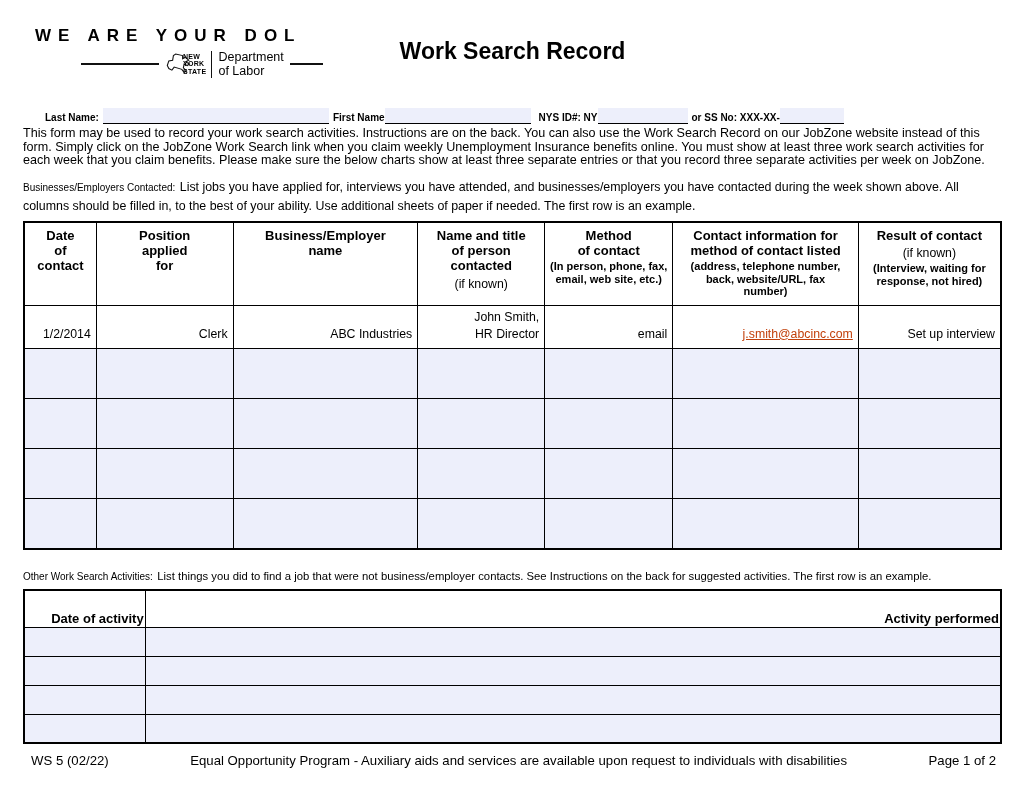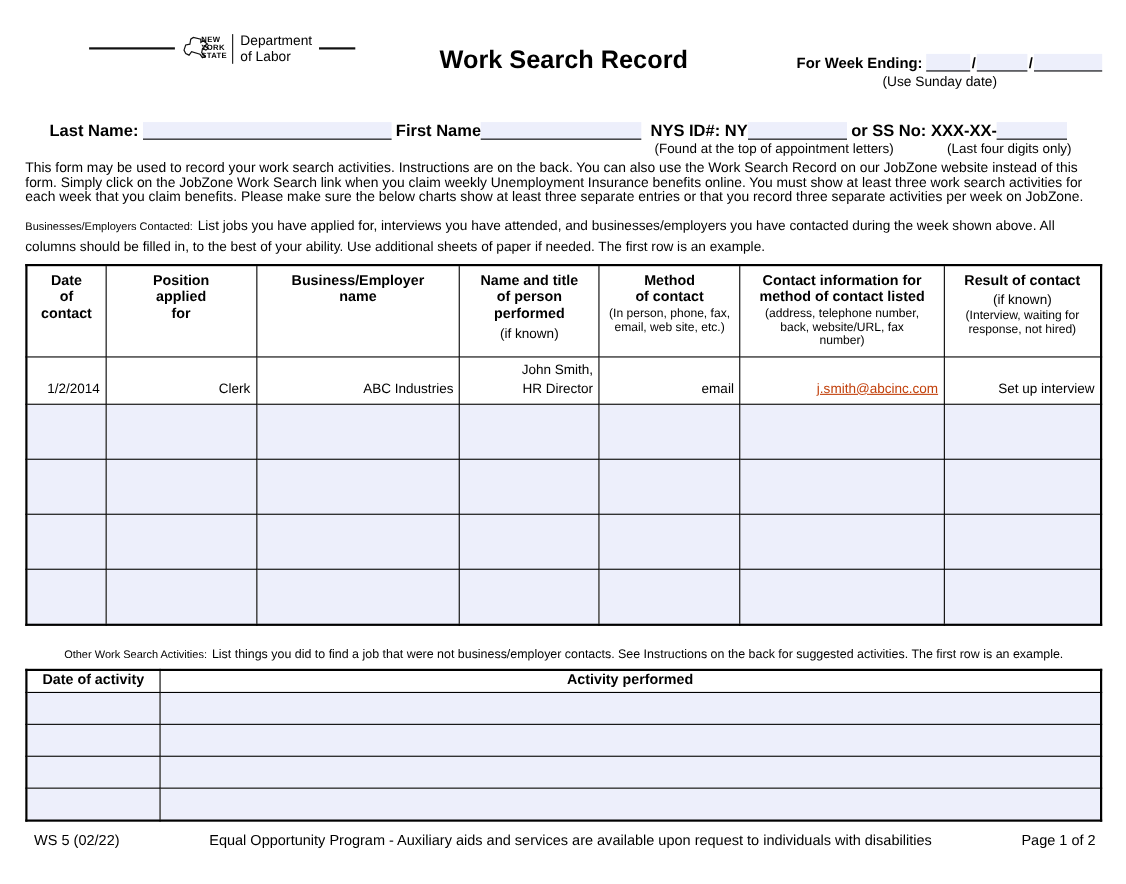--- a/index.html
+++ b/index.html
@@ -23,102 +23,94 @@
 
   .title { position:absolute; top:12px; left:50%; transform:translateX(-50%); font-size:23px; font-weight:bold; white-space:nowrap; }
 
   .week { position:absolute; top:20px; right:0; font-size:13.5px; font-weight:bold; text-align:left; white-space:nowrap; }
   .blank { display:inline-block; background:#edeffb; border-bottom:1.5px solid #000; height:15px; vertical-align:-3px; }
   .we-b1 { width:40px; } .we-b2 { width:46px; } .we-b3 { width:62px; }
   .slash { font-weight:bold; padding:0 1px; }
   .week-hint { font-weight:normal; font-size:12.5px; margin-top:2px; margin-left:78px; }
 
   
-  .id-row { margin-top:12px; padding-left:22px; font-size:15px; font-weight:bold; white-space:nowrap; }
+  .id-row { margin-top:12px; padding-left:22px; font-size:10px; font-weight:bold; white-space:nowrap; }
   .b-last { width:226px; margin:0 4px; } .b-first { width:146px; }
   .b-nys { width:90px; margin-right:4px; } .b-ss { width:64px; }
   .id-lbl { font-weight:bold; }
   .gap-l { margin-left:8px; }
   .id-hints { position:relative; height:15px; font-size:12.2px; }
   .hint-nys { position:absolute; left:572px; top:0; }
   .hint-ss { position:absolute; left:838px; top:0; }
 
   
   .intro { margin-top:3px; font-size:12.6px; line-height:1.08; }
 
   
   .sec { margin-top:9px; line-height:1.18; }
   .sec-title { font-size:10px; font-weight:normal; }
   .sec-desc { font-size:12.4px; }
-  .sec2 { margin-top:16px;text-align:center; }
+  .sec2 { margin-top:16px; }
   .sec2 .sec-desc { font-size:11.3px; }
 
   
   table { width:100%; border-collapse:collapse; table-layout:fixed; margin-top:6px; border:2.5px solid #000; }
   td,th { border:1.5px solid #000; overflow:hidden; }
   th { vertical-align:top; padding-top:5px; text-align:center; font-weight:bold; }
   .th-title { white-space:pre-line; font-size:13px; line-height:1.18; }
   .th-sub { white-space:pre-line; font-weight:normal; font-size:12.3px; margin-top:3px; }
-  .th-sub2 { white-space:pre-line; font-weight:normal; font-size:11px; line-height:1.15; margin-top:2px; }
+  .th-sub2 { white-space:pre-line; font-weight:bold; font-size:11px; line-height:1.15; margin-top:2px; }
   .th-sub:empty, .th-sub2:empty { display:none; }
   .hdr { height:84px; }
   .ex { height:40px; }
   .ex td { font-size:12.3px; vertical-align:bottom; padding:3px 5px 6px 6px; text-align:right; white-space:pre-line; line-height:1.35; }
   .fillrow { height:50px; }
   .fillrow td { background:#edeffb; }
   .link { color:#c2410c; text-decoration:underline; }
 
   .t2 { margin-top:4px; }
   .t2 .hdr2 { height:21px; }
-  .t2 .hdr2 th { padding-top:0; font-size:13px; }
+  .t2 .hdr2 th { padding-top:20px; font-size:13px;text-align:right; }
   .t2 .ex { height:26px; }
   .t2 .ex td { vertical-align:middle; padding:2px 5px 3px 12px; }
   .t2 .ex .t2-date { text-align:center; padding-left:2px; }
   .t2 .fillrow { height:29px; }
 
   
   .footer { display:flex; justify-content:space-between; align-items:baseline; margin-top:9px; font-size:13.2px; padding:0 6px 0 8px; }
 </style>
 </head>
 <body>
 
 <div class="page">
 
   <div class="top">
     <div class="logo">
+      <div class="logo-tagline">WE ARE YOUR DOL</div>
       <div class="logo-row">
         <span class="hline"></span>
         <svg class="ny-svg" width="36" height="30" viewBox="0 0 34 30">
           <path d="M3 17 L5 11 L10 10 L11 4 L14 2 L23 4 L23 8 L26 6 L31 10 L27 12 L32 15 L29 17 L25 15 L24 20 L28 24 L25 26 L22 22 L12 19 L9 23 L5 21 Z" fill="none" stroke="#111" stroke-width="1.4"></path>
         </svg>
         <span class="nys-stack">NEW
 YORK
 STATE</span>
         <span class="vline"></span>
         <span class="dept">Department
 of Labor</span>
         <span class="hline short"></span>
       </div>
     </div>
 
     <div class="title">Work Search Record</div>
 
-    <div class="week">
-      <span>For Week Ending:</span>
-      <span class="blank we-b1"></span><span class="slash">/</span><span class="blank we-b2"></span><span class="slash">/</span><span class="blank we-b3"></span>
-      <div class="week-hint">(Use Sunday date)</div>
-    </div>
   </div>
 
   <div class="id-row">
     <span class="id-lbl">Last Name:</span><span class="blank b-last"></span><span class="id-lbl">First Name</span><span class="blank b-first"></span><span class="id-lbl gap-l">NYS ID#: NY</span><span class="blank b-nys"></span><span class="id-lbl">or SS No: XXX-XX-</span><span class="blank b-ss"></span>
-  </div>
-  <div class="id-hints">
-    <span class="hint-nys">(Found at the top of appointment letters)</span>
-    <span class="hint-ss">(Last four digits only)</span>
   </div>
 
   <div class="intro">This form may be used to record your work search activities. Instructions are on the back. You can also use the Work Search Record on our JobZone website instead of this form. Simply click on the JobZone Work Search link when you claim weekly Unemployment Insurance benefits online. You must show at least three work search activities for each week that you claim benefits. Please make sure the below charts show at least three separate entries or that you record three separate activities per week on JobZone.</div>
 
   <div class="sec">
     <span class="sec-title">Businesses/Employers Contacted:</span>
     <span class="sec-desc">List jobs you have applied for, interviews you have attended, and businesses/employers you have contacted during the week shown above. All columns should be filled in, to the best of your ability. Use additional sheets of paper if needed. The first row is an example.</span>
   </div>
 
   <table>
@@ -146,21 +138,21 @@
 
       </th>
       <th>
         <div class="th-title">Business/Employer
 name</div>
 
       </th>
       <th>
         <div class="th-title">Name and title
 of person
-performed</div>
+contacted</div>
         <div class="th-sub">(if known)</div>
 
       </th>
       <th>
         <div class="th-title">Method
 of contact</div>
 
         <div class="th-sub2">(In person, phone, fax,
 email, web site, etc.)</div>
       </th>

